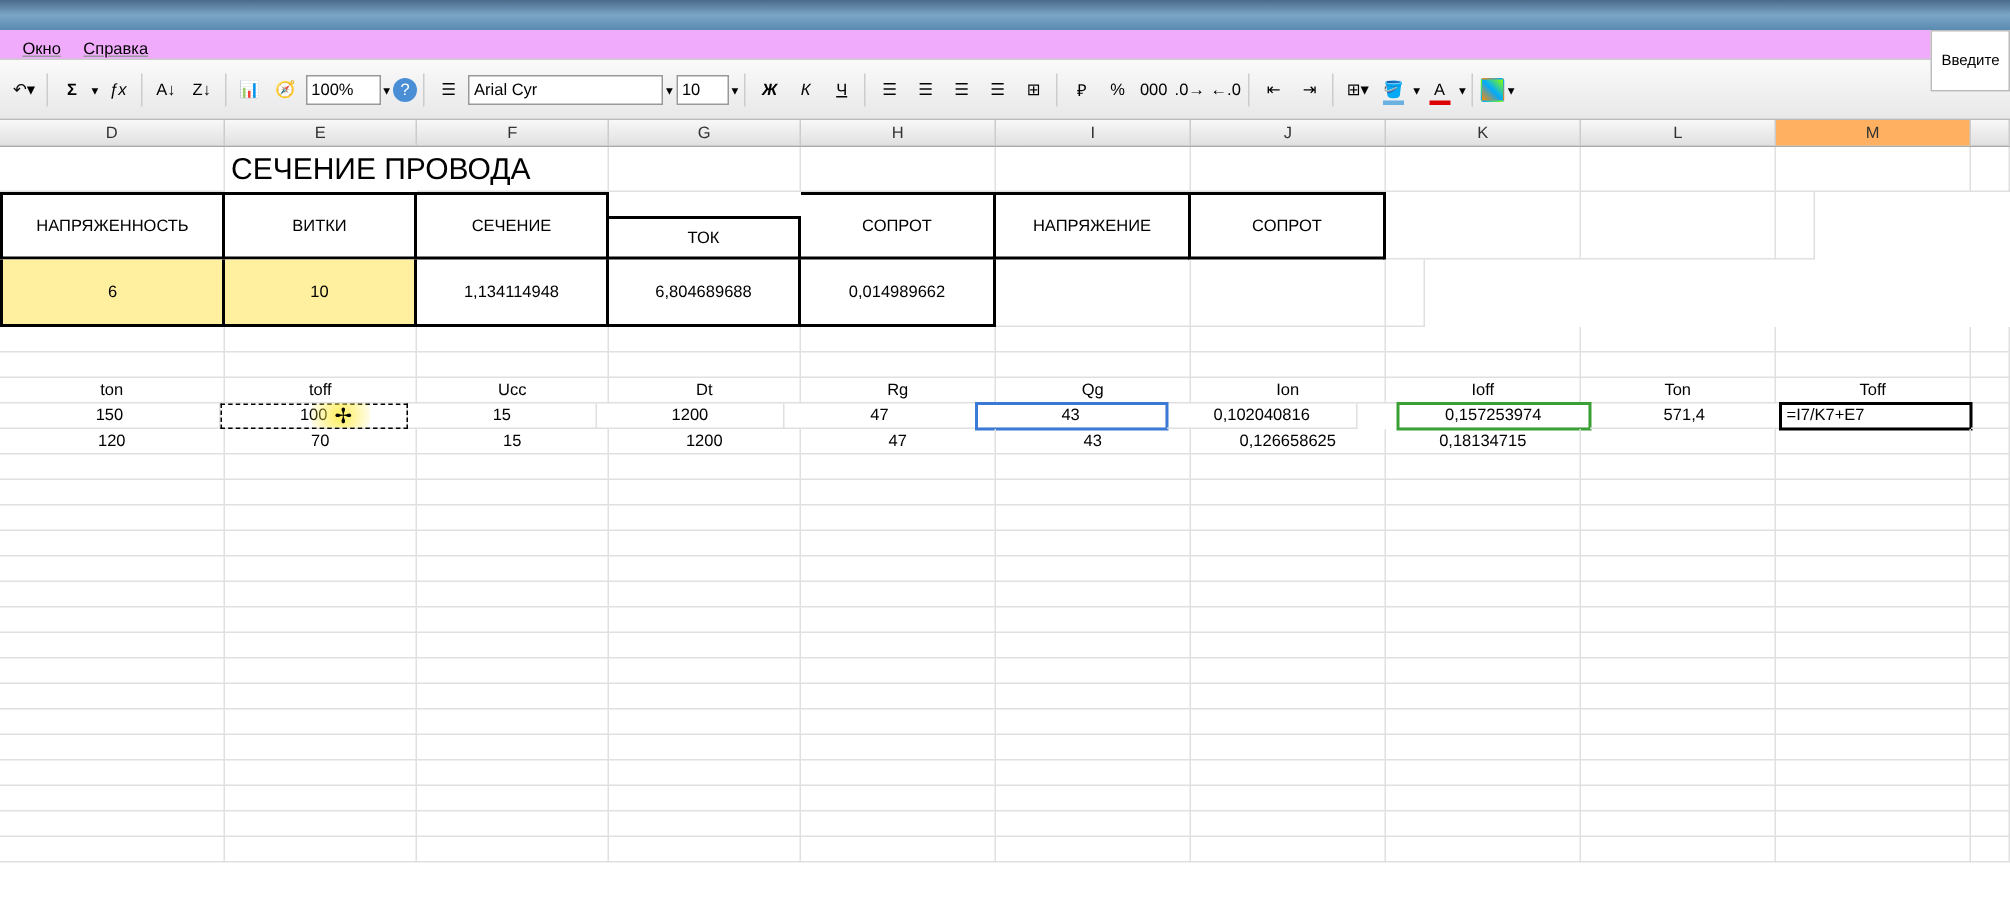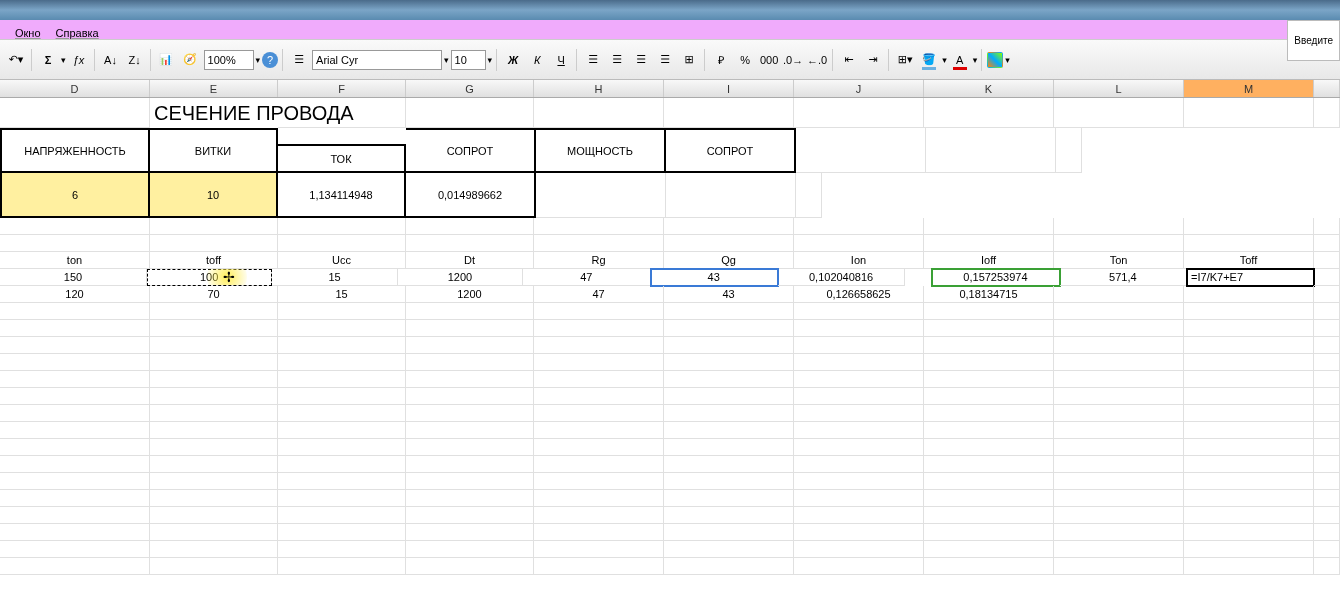--- a/index.html
+++ b/index.html
@@ -142,33 +142,35 @@
     <div class="cell cJ"></div>
     <div class="cell cK"></div>
     <div class="cell cL"></div>
     <div class="cell cM"></div>
     <div class="cell cN"></div>
   </div>
 
   <div class="gridrow rHead">
     <div class="cell cD" style="border:2px solid #000;font-size:11px;">НАПРЯЖЕННОСТЬ</div>
     <div class="cell cE" style="border:2px solid #000;border-left:none;">ВИТКИ</div>
+    <div class="cell cF" style="border:2px solid #000;border-left:none;">СЕЧЕНИЕ</div>
     <div class="cell cG" style="border:2px solid #000;border-left:none;margin-top:16px;">ТОК</div>
     <div class="cell cH" style="border:2px solid #000;border-left:none;">СОПРОТ</div>
-    <div class="cell cJ" style="border:2px solid #000;border-left:none;">МОЩНОСТЬ</div>
+    <div class="cell cI" style="border:2px solid #000;border-left:none;">НАПРЯЖЕНИЕ</div>
     <div class="cell cK" style="border:2px solid #000;border-left:none;">СОПРОТ</div>
     <div class="cell cL"></div>
     <div class="cell cM"></div>
     <div class="cell cN"></div>
   </div>
 
   <div class="gridrow rData">
     <div class="cell cD yellow-bg" style="border:2px solid #000;border-top:none;">6</div>
     <div class="cell cE yellow-bg" style="border:2px solid #000;border-top:none;border-left:none;">10</div>
     <div class="cell cF" style="border:2px solid #000;border-top:none;border-left:none;">1,134114948</div>
+    <div class="cell cG" style="border:2px solid #000;border-top:none;border-left:none;">6,804689688</div>
     <div class="cell cH" style="border:2px solid #000;border-top:none;border-left:none;">0,014989662</div>
     <div class="cell cL"></div>
     <div class="cell cM"></div>
     <div class="cell cN"></div>
   </div>
 
   <div class="gridrow">
       <div class="cell cD"></div>
       <div class="cell cE"></div>
       <div class="cell cF"></div>

